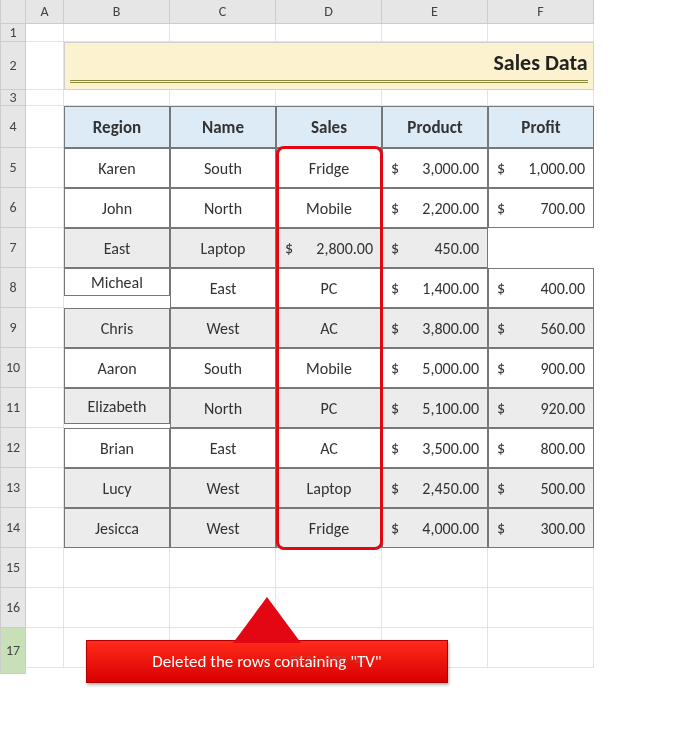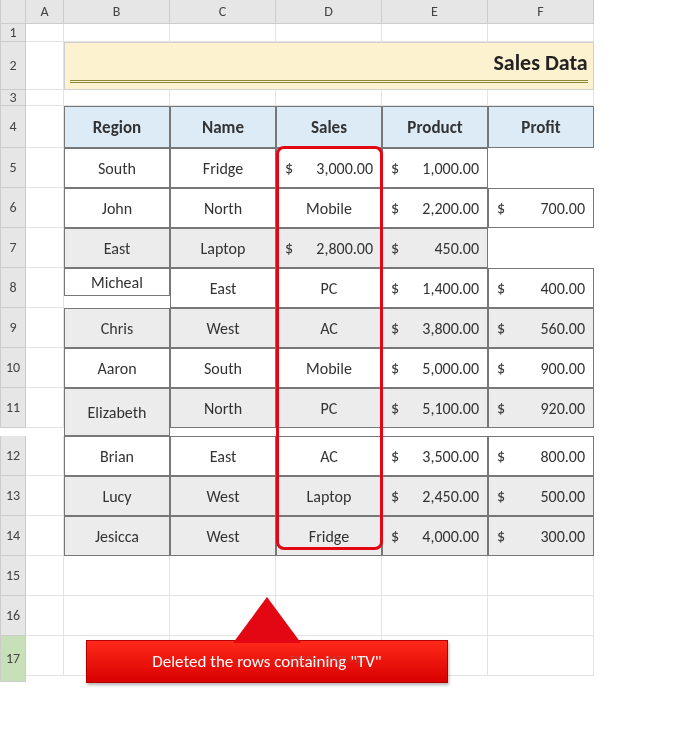--- a/index.html
+++ b/index.html
@@ -109,20 +109,21 @@
       <div class="cell" style="height:42px"></div>
       <div class="th" style="height:42px">Region</div>
       <div class="th" style="height:42px">Name</div>
       <div class="th" style="height:42px">Sales</div>
       <div class="th" style="height:42px">Product</div>
       <div class="th" style="height:42px">Profit</div>
     </div>
     <div class="sheet">
       <div class="rh" style="height:40px">5</div>
       <div class="cell" style="height:40px"></div>
+      <div class="td" style="height:40px">Karen</div>
       <div class="td" style="height:40px">South</div>
       <div class="td" style="height:40px">Fridge</div>
       <div class="td money" style="height:40px">
         <span class="sym">$</span>
         <span class="val">3,000.00</span>
       </div>
       <div class="td money" style="height:40px">
         <span class="sym">$</span>
         <span class="val">1,000.00</span>
       </div>
@@ -197,21 +198,21 @@
         <span class="val">5,000.00</span>
       </div>
       <div class="td money" style="height:40px">
         <span class="sym">$</span>
         <span class="val">900.00</span>
       </div>
     </div>
     <div class="sheet">
       <div class="rh" style="height:40px">11</div>
       <div class="cell" style="height:40px"></div>
-      <div class="td shade" style="height:48px">Elizabeth</div>
+      <div class="td shade" style="height:36px">Elizabeth</div>
       <div class="td shade" style="height:40px">North</div>
       <div class="td shade" style="height:40px">PC</div>
       <div class="td money shade" style="height:40px">
         <span class="sym">$</span>
         <span class="val">5,100.00</span>
       </div>
       <div class="td money shade" style="height:40px">
         <span class="sym">$</span>
         <span class="val">920.00</span>
       </div>

